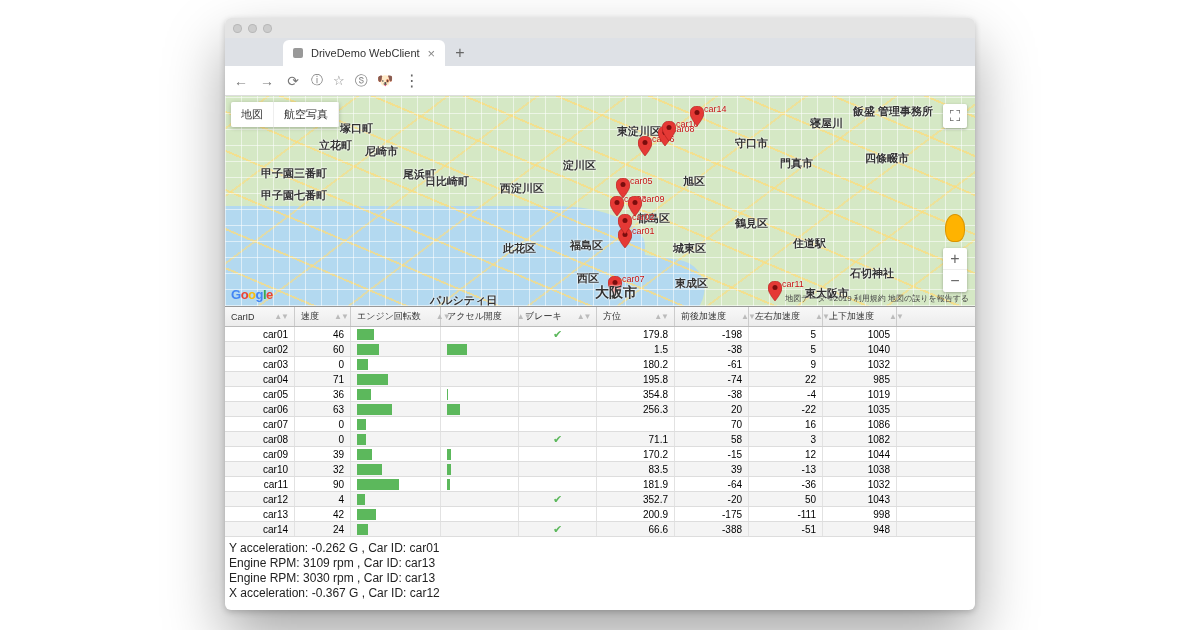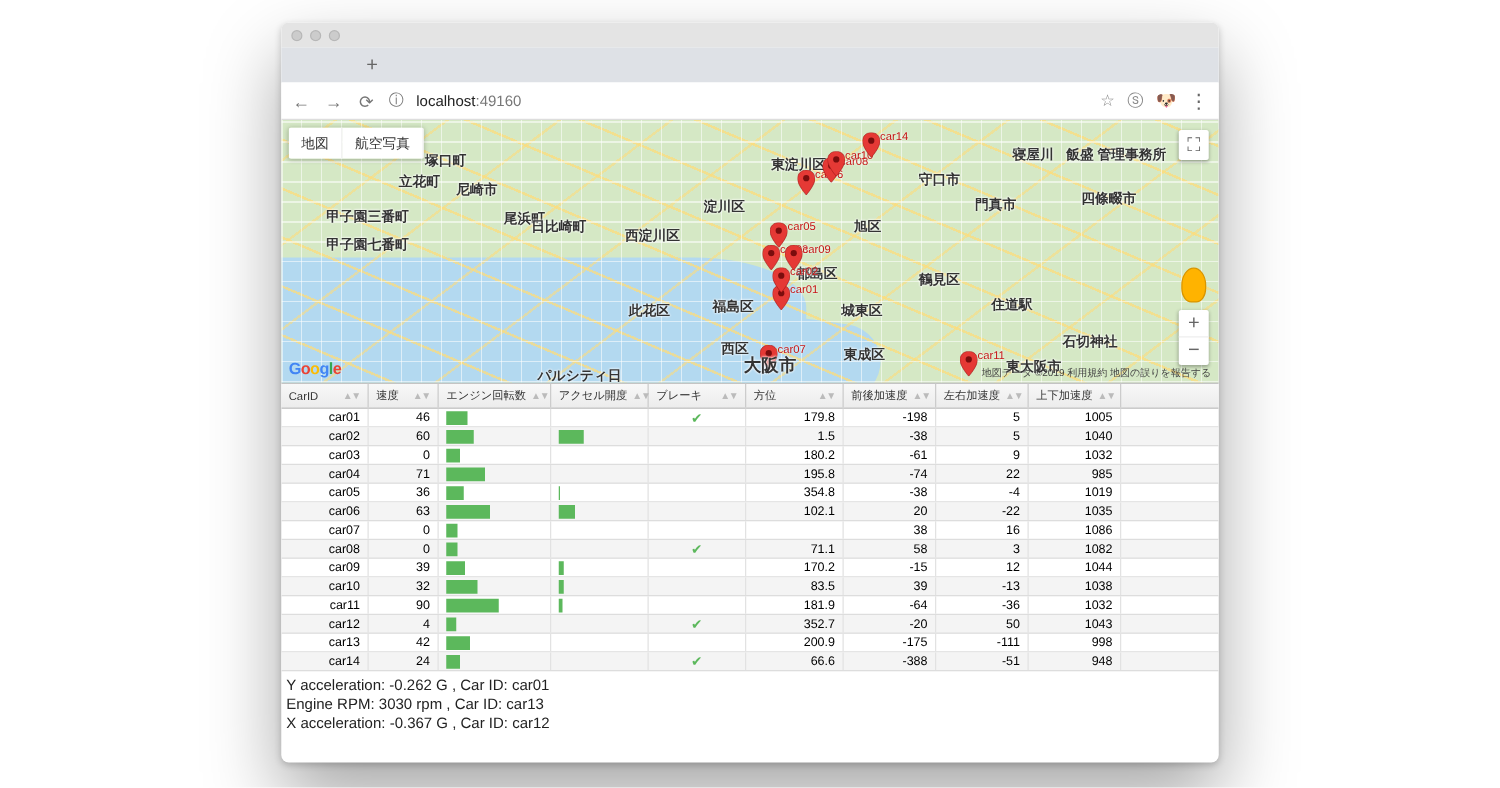--- a/index.html
+++ b/index.html
@@ -45,21 +45,21 @@
 .google-logo { position: absolute; left: 6px; bottom: 4px; font-size: 13px; font-weight: bold; letter-spacing: -0.5px; text-align: right; }
 .google-logo span:nth-child(1){color:#4285f4}.google-logo span:nth-child(2){color:#ea4335}.google-logo span:nth-child(3){color:#fbbc05}.google-logo span:nth-child(4){color:#4285f4}.google-logo span:nth-child(5){color:#34a853}.google-logo span:nth-child(6){color:#ea4335}
 .map-credit { position: absolute; right: 6px; bottom: 2px; font-size: 8px; color: #444; }
 .marker { position: absolute; width: 14px; height: 20px; transform: translate(-50%, -100%); }
 .marker svg { width: 14px; height: 20px; }
 .marker-label { position: absolute; left: 14px; top: -2px; font-size: 9px; color: #c51414; text-shadow: 0 0 2px #fff; white-space: nowrap; }
 
 
 .grid { flex: 0 0 auto; border-top: 1px solid #999; font-size: 10px; }
 .ghead { display: grid; grid-template-columns: 70px 56px 90px 78px 78px 78px 74px 74px 74px; background: linear-gradient(#f8f8f8,#ececec); border-bottom: 1px solid #bbb; }
-.ghead > div { padding: 3px 6px; border-right: 1px solid #ccc; color: #333; display: flex; align-items: center; justify-content: space-between; gap: 4px; white-space: nowrap; font-size: 9px; }
+.ghead > div { padding: 3px 6px; border-right: 1px solid #ccc; color: #333; display: flex; align-items: center; justify-content: space-between; gap: 15px; white-space: nowrap; font-size: 9px; }
 .sortico { color: #bbb; font-size: 8px; letter-spacing: -1px; }
 .grow { display: grid; grid-template-columns: 70px 56px 90px 78px 78px 78px 74px 74px 74px; border-bottom: 1px solid #ddd; height: 15px; }
 .grow:nth-child(even) { background: #f4f4f4; }
 .grow > div { padding: 1px 6px; border-right: 1px solid #e2e2e2; display: flex; align-items: center; overflow: hidden; }
 .cell-right { justify-content: flex-end; }
 .bar-wrap { width: 100%; height: 11px; position: relative; }
 .bar { height: 100%; background: #5cb85c; }
 .check { color: #5cb85c; font-size: 11px; margin: 0 auto; }
 
 
@@ -71,31 +71,33 @@
 <div class="stage">
   <div class="mac-window">
 
     <div class="titlebar">
       <div class="dot gray"></div>
       <div class="dot gray"></div>
       <div class="dot gray"></div>
     </div>
 
     <div class="tabbar">
+      <div class="tab">
+        <span class="favicon"></span>
+        <span>DriveDemo WebClient</span>
+        <span class="close">×</span>
+      </div>
       <div class="newtab">+</div>
     </div>
 
     <div class="addrbar">
       <span class="navbtn">←</span>
       <span class="navbtn">→</span>
       <span class="navbtn">⟳</span>
       <span class="secure">ⓘ</span>
-      <div class="omnibox">
-        <span class="host">localhost</span><span class="port">:49160</span>
-      </div>
       <span class="addr-star">☆</span>
       <span class="addr-icon">ⓢ</span>
       <span class="addr-icon">🐶</span>
       <span class="chrome-menu">⋮</span>
     </div>
 
     <div class="content">
 
       <div class="map">
         <div class="water"></div>
@@ -119,21 +121,21 @@
             <div class="place-label" style="left: 458px; top: 78px;">旭区</div>
             <div class="place-label" style="left: 392px; top: 28px;">東淀川区</div>
             <div class="place-label" style="left: 450px; top: 180px;">東成区</div>
             <div class="place-label" style="left: 510px; top: 40px;">守口市</div>
             <div class="place-label" style="left: 555px; top: 60px; font-family: Liberation Serif, serif;">門真市</div>
             <div class="place-label" style="left: 585px; top: 20px; text-align: center;">寝屋川</div>
             <div class="place-label" style="left: 568px; top: 140px;">住道駅</div>
             <div class="place-label" style="left: 510px; top: 120px;">鶴見区</div>
             <div class="place-label" style="left: 580px; top: 190px;">東大阪市</div>
             <div class="place-label" style="left: 640px; top: 55px;">四條畷市</div>
-            <div class="place-label" style="left: 628px; top: 20px;">飯盛 管理事務所</div>
+            <div class="place-label" style="left: 628px; top: 8px;">飯盛 管理事務所</div>
             <div class="place-label" style="left: 625px; top: 170px;">石切神社</div>
             <div class="place-label" style="left: 205px; top: 197px;">パルシティ日</div>
           </div>
         <div id="markers">
             <div class="marker" style="left: 400px; top: 152px;"><svg viewBox="0 0 14 20">
                 <path fill="#e53935" stroke="#a01818" stroke-width="0.5" d="M7 0C3 0 0 3 0 7c0 5 7 13 7 13s7-8 7-13c0-4-3-7-7-7z"></path>
                 <circle cx="7" cy="6.5" r="2.5" fill="#7a0d0d"></circle>
               </svg><span class="marker-label">car01</span></div>
             <div class="marker" style="left: 400px; top: 138px;"><svg viewBox="0 0 14 20">
                 <path fill="#e53935" stroke="#a01818" stroke-width="0.5" d="M7 0C3 0 0 3 0 7c0 5 7 13 7 13s7-8 7-13c0-4-3-7-7-7z"></path>
@@ -326,37 +328,37 @@
                 <div class="bar-wrap">
                   <div class="bar" style="width:45%"></div>
                 </div>
               </div>
               <div>
                 <div class="bar-wrap">
                   <div class="bar" style="width:20%"></div>
                 </div>
               </div>
               <div></div>
-              <div class="cell-right">102.1</div>
+              <div class="cell-right">256.3</div>
               <div class="cell-right">20</div>
               <div class="cell-right">-22</div>
               <div class="cell-right">1035</div>
             </div>
             <div class="grow">
               <div class="cell-right">car07</div>
               <div class="cell-right">0</div>
               <div>
                 <div class="bar-wrap">
                   <div class="bar" style="width:12%"></div>
                 </div>
               </div>
               <div></div>
               <div></div>
               <div class="cell-right"></div>
-              <div class="cell-right">38</div>
+              <div class="cell-right">70</div>
               <div class="cell-right">16</div>
               <div class="cell-right">1086</div>
             </div>
             <div class="grow">
               <div class="cell-right">car08</div>
               <div class="cell-right">0</div>
               <div>
                 <div class="bar-wrap">
                   <div class="bar" style="width:12%"></div>
                 </div>
@@ -474,19 +476,20 @@
               <div class="cell-right">66.6</div>
               <div class="cell-right">-388</div>
               <div class="cell-right">-51</div>
               <div class="cell-right">948</div>
             </div>
           </div>
       </div>
 
       <div class="log" id="log">
           <div>Y acceleration: -0.262 G , Car ID: car01</div>
+          <div>Engine RPM: 3109 rpm , Car ID: car13</div>
           <div>Engine RPM: 3030 rpm , Car ID: car13</div>
           <div>X acceleration: -0.367 G , Car ID: car12</div>
         </div>
 
     </div>
   </div>
 </div>
 
 </body></html>

